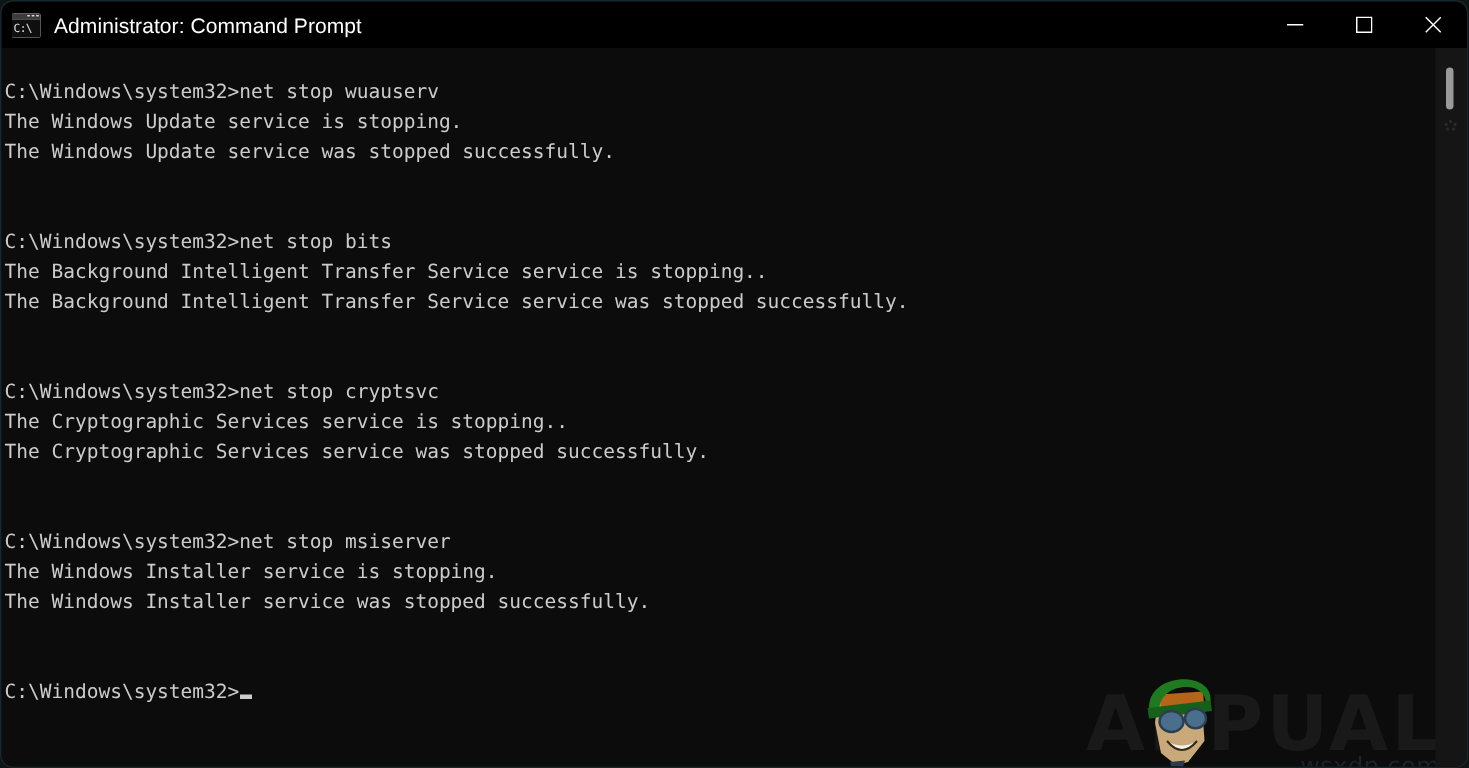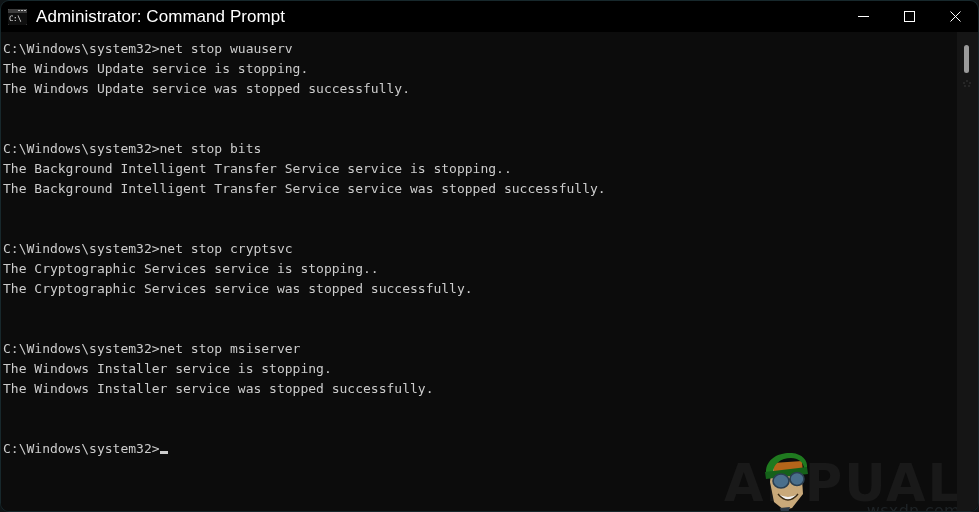--- a/index.html
+++ b/index.html
@@ -79,21 +79,21 @@
     color: #e4e4e4;
     font-family: "DejaVu Sans Mono", monospace;
     font-size: 7.5px;
     line-height: 11px;
     letter-spacing: -0.4px;
     padding-left: 1px;
     white-space: nowrap;
   }
   .title-text {
     color: #ffffff;
-    font-size: 17px;
+    font-size: 14px;
     line-height: 16px;
     letter-spacing: 0.05px;
     white-space: nowrap;
     overflow: hidden;
     text-overflow: ellipsis;
   }
 
   .win-buttons {
     display: flex;
     height: 31px;
@@ -110,21 +110,21 @@
 
   
   .console {
     position: relative;
     height: 479px;
     background: #0c0c0c;
     overflow: hidden;
   }
   .console-text {
     position: absolute;
-    top: 3px;
+    top: 16px;
     left: 2px;
     right: 26px;
     padding-top: 4px;
     margin: 0;
     color: #cccccc;
     font-family: "DejaVu Sans Mono", monospace;
     font-size: 13px;
     line-height: 20px;
     letter-spacing: 0px;
     white-space: pre;

